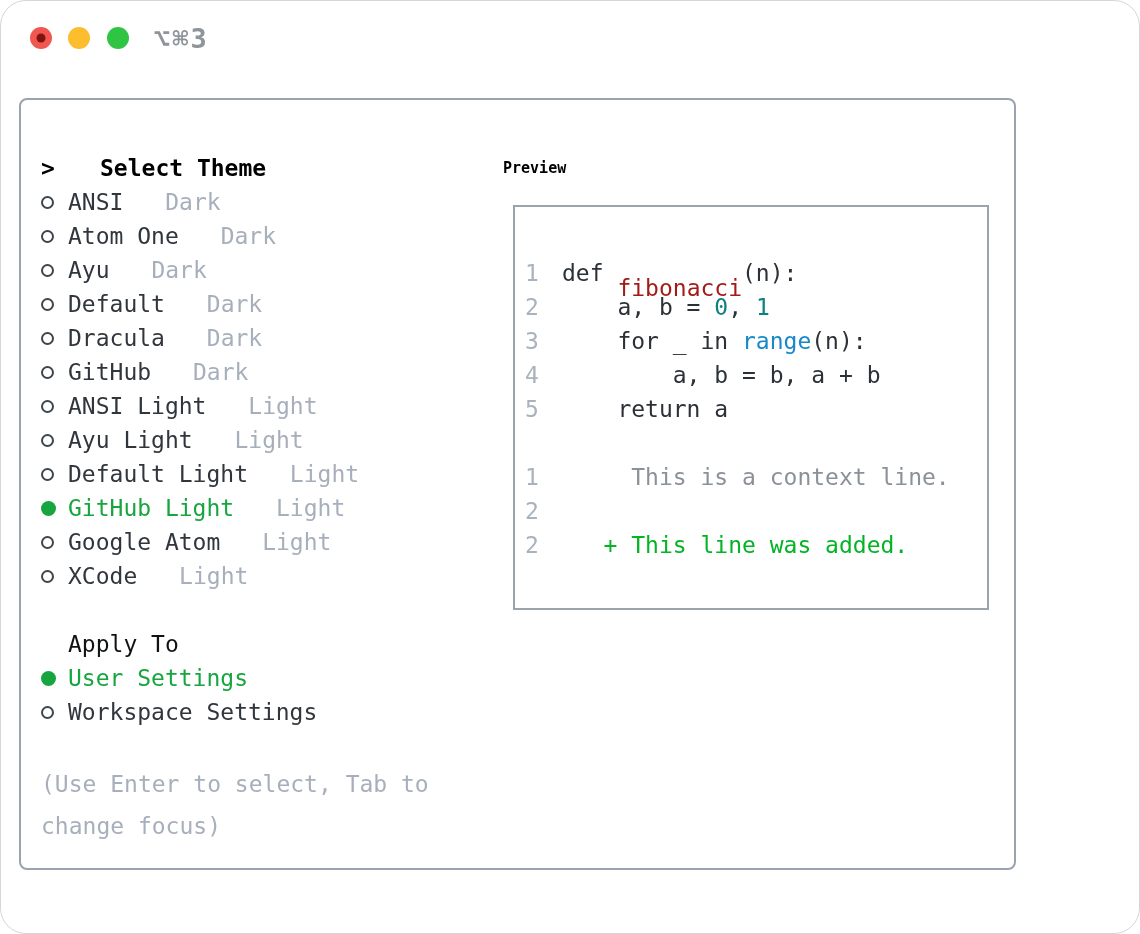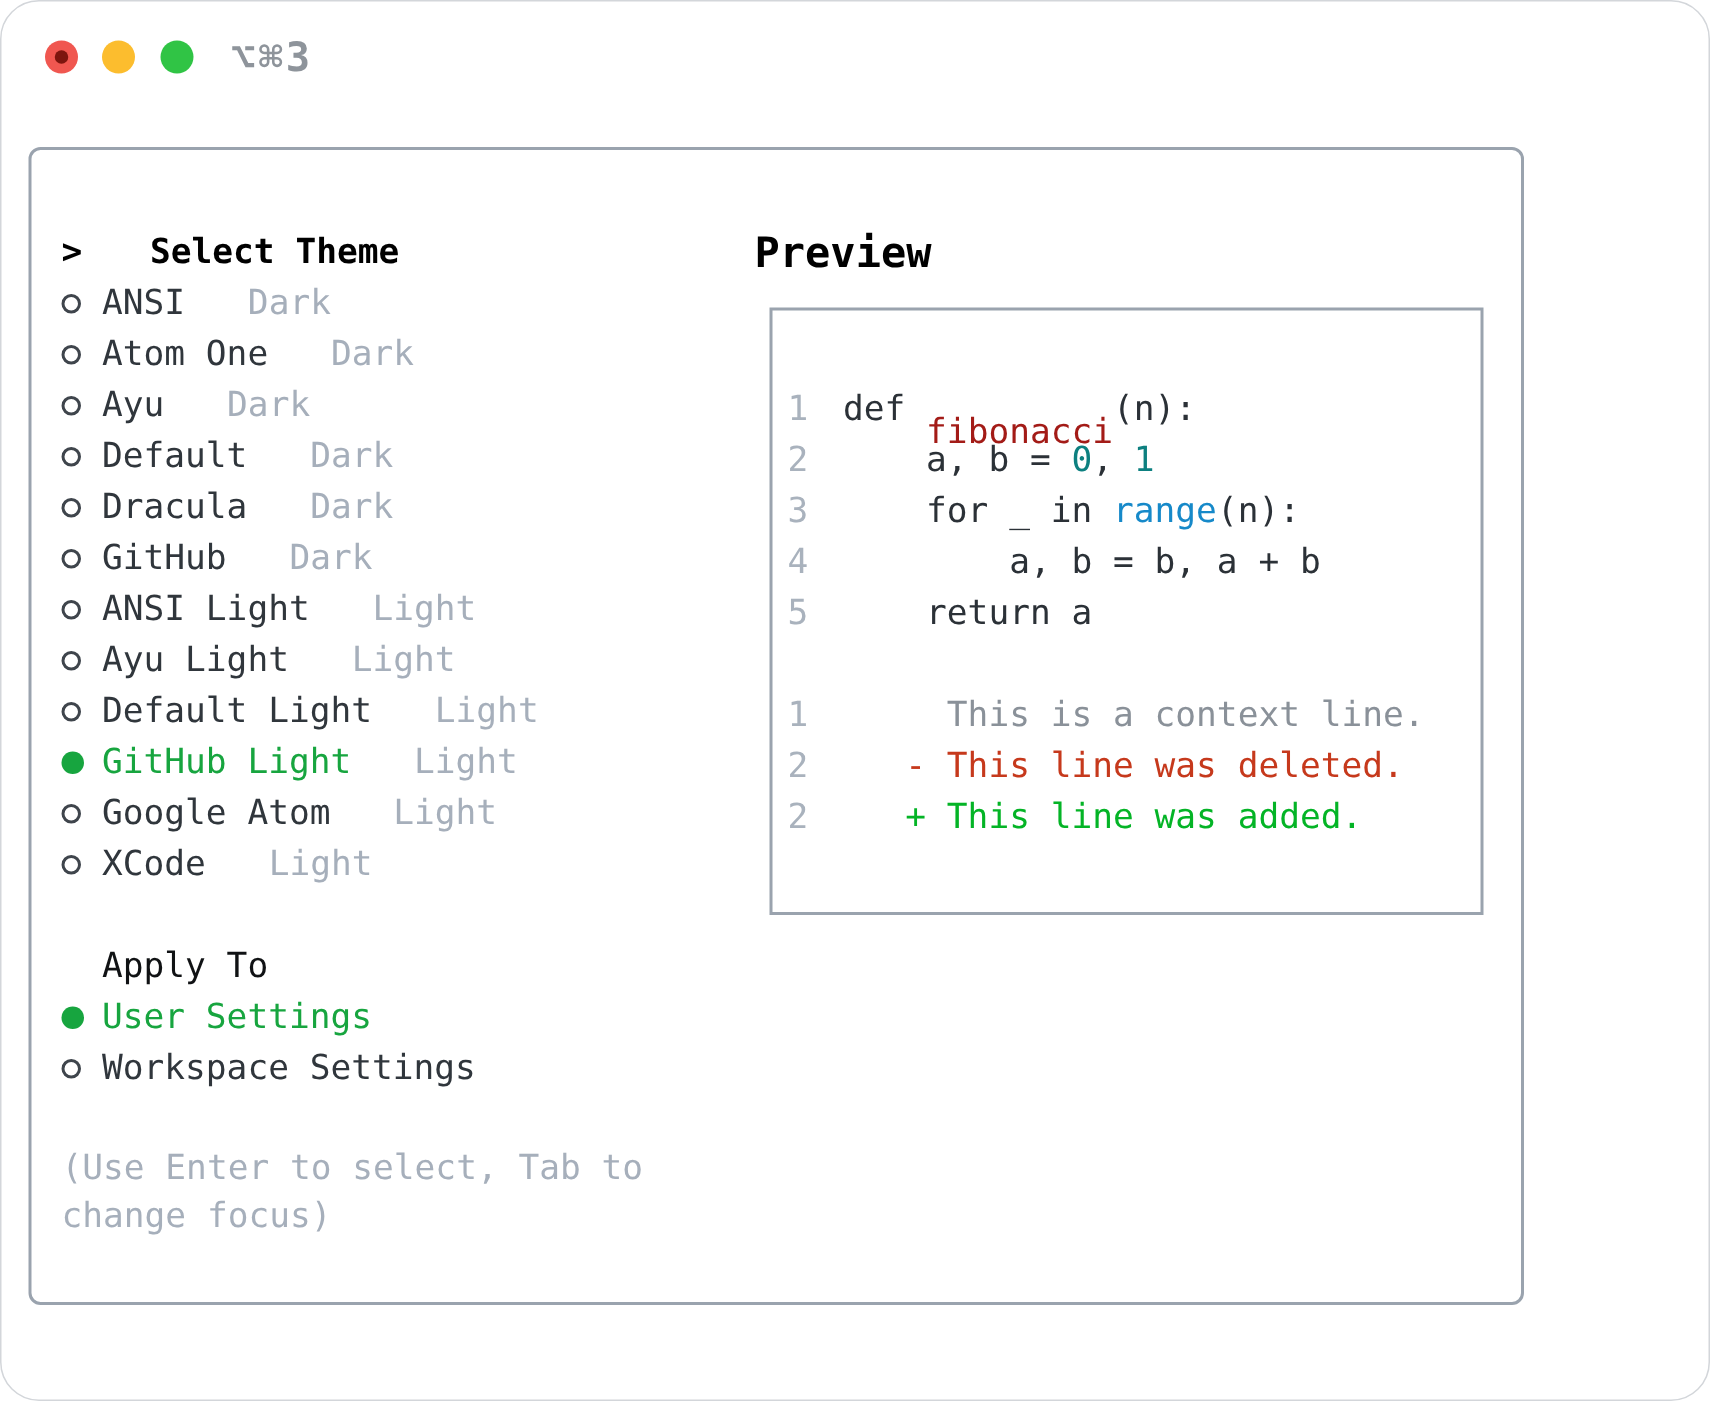--- a/index.html
+++ b/index.html
@@ -48,26 +48,26 @@
   .radio {
     width:13px; height:13px; border-radius:50%;
     border:2px solid #3f454c; background:transparent;
   }
   .radio.on { width:15px; height:15px; border:none; background:var(--accent-green,#17a53f); }
   .item-name { color:var(--label-text,#30363c); }
   .item-name.selected { color:var(--accent-green,#17a53f); }
   .item-tag { color:var(--muted-gray,#a6afbb);margin-left:28px; }
   .spacer { height:34px; }
   .hint {
-    width:420px; font-size:23px; line-height:32px;
+    width:420px; font-size:23px; line-height:42px;
     color:var(--muted-gray,#a6afbb); white-space:normal;
   }
   
   .preview-title { position:absolute; left:482px; top:51px; height:34px; display:flex; align-items:center;
-    font-size:28px; font-weight:bold; color:#000; }
+    font-size:15px; font-weight:bold; color:#000; }
   .preview-box {
     position:absolute; left:492px; top:105px; width:476px; height:405px;
     border:2px solid var(--border-gray,#9aa3ae); background:#ffffff;
     padding:49px 0 0 10px; overflow:hidden;
   }
   .pline { display:flex; align-items:center; height:34px; font-size:23px; white-space:pre; }
   .ln { width:22px; flex:0 0 22px; margin-right:15px; color:var(--linenum-gray,#a9b2bd); }
   .tok-code    { color:var(--code-text,#2b3137); }
   .tok-func    { color:var(--func-red,#a31b17);margin-top:29px; }
   .tok-num     { color:var(--number-teal,#0d8080); }
@@ -136,19 +136,19 @@
 
     <div class="preview-box">
       <div id="preview-lines">
           <div class="pline"><span class="ln">1</span><span class="tok-code">def </span><span class="tok-func">fibonacci</span><span class="tok-code">(n):</span></div>
           <div class="pline"><span class="ln">2</span><span class="tok-code">    a, b = </span><span class="tok-num">0</span><span class="tok-code">, </span><span class="tok-num">1</span></div>
           <div class="pline"><span class="ln">3</span><span class="tok-code">    for _ in </span><span class="tok-builtin">range</span><span class="tok-code">(n):</span></div>
           <div class="pline"><span class="ln">4</span><span class="tok-code">        a, b = b, a + b</span></div>
           <div class="pline"><span class="ln">5</span><span class="tok-code">    return a</span></div>
           <div class="pline"><span class="ln"></span></div>
           <div class="pline"><span class="ln">1</span><span class="tok-context">     This is a context line.</span></div>
-          <div class="pline"><span class="ln">2</span><span class="tok-deleted">   - This line was deleted.</span></div>
+          <div class="pline"><span class="ln">2</span></div>
           <div class="pline"><span class="ln">2</span><span class="tok-added">   + This line was added.</span></div>
         </div>
     </div>
 
   </div>
 </div>
 
 </body></html>

